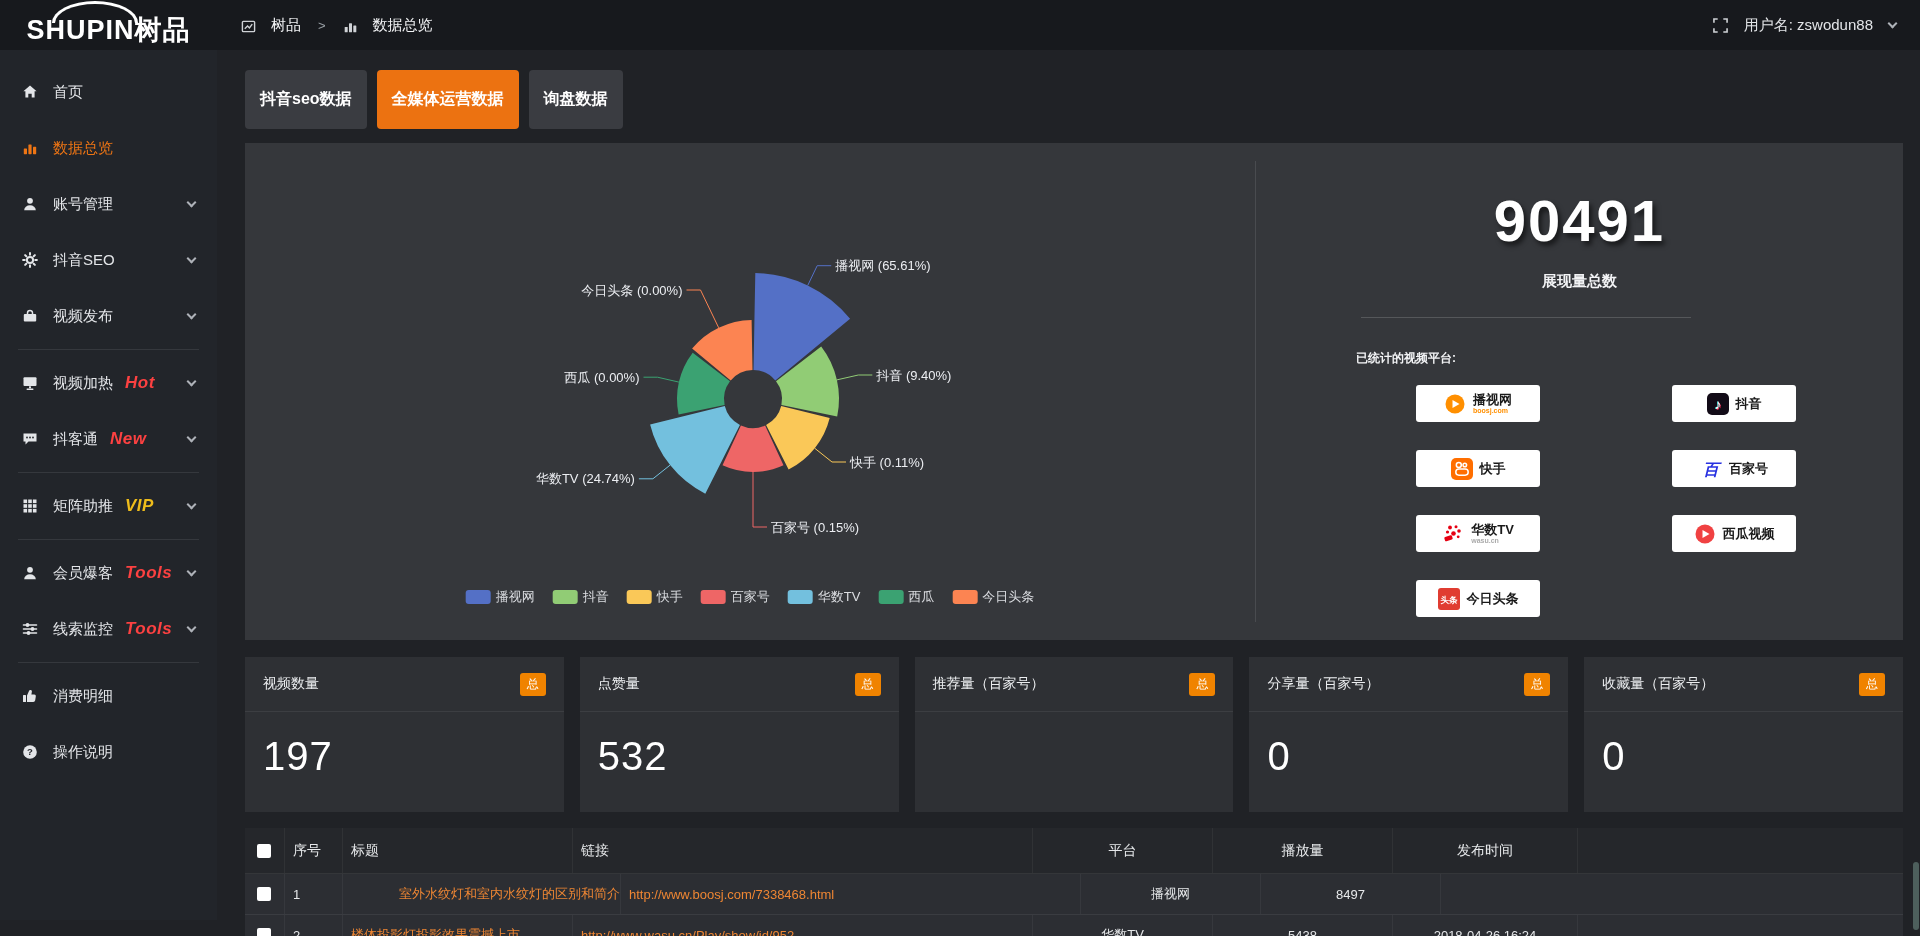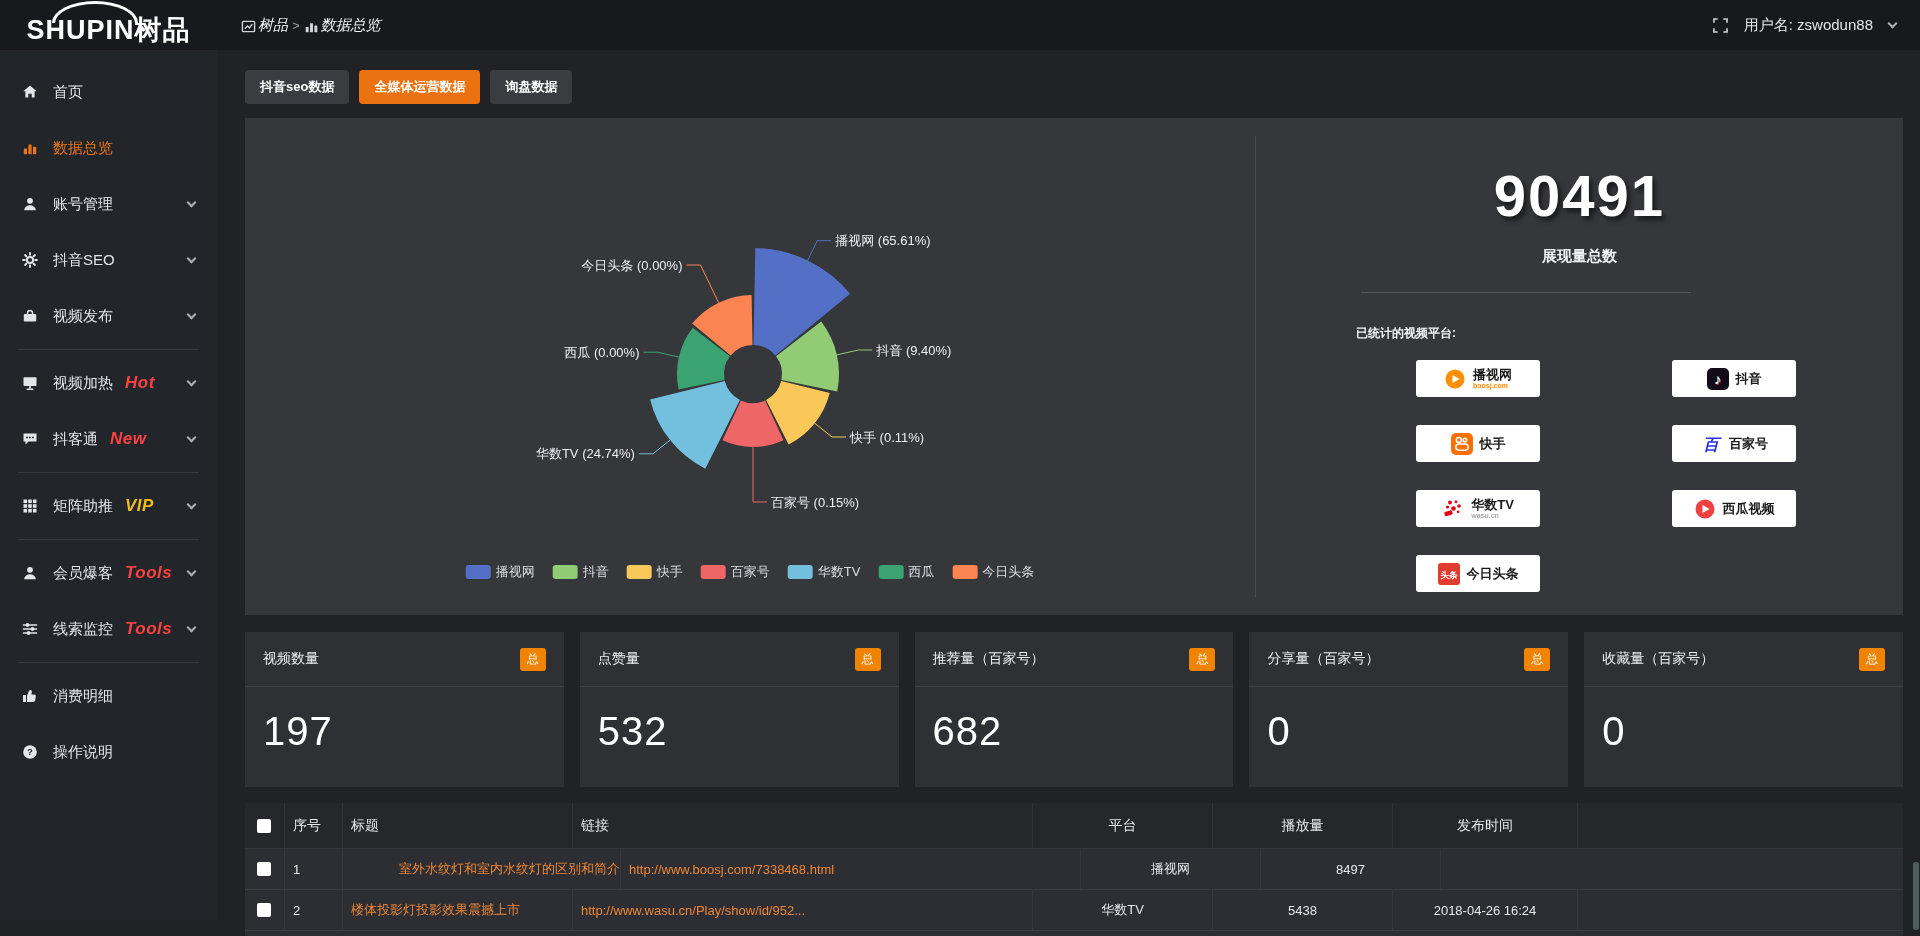--- a/index.html
+++ b/index.html
@@ -7,41 +7,41 @@
     font-family:"Liberation Sans","DejaVu Sans",sans-serif; color:#e8eaed; }
 
   
   .topbar { position:fixed; top:0; left:0; width:1920px; height:50px; background:#17191d;
     display:flex; align-items:center; z-index:20;text-align:center; }
   .logo { width:217px; height:50px; display:flex; align-items:center; justify-content:center;
     position:relative; cursor:pointer; }
   .logo-arc { position:absolute; top:1px; left:52px; width:86px; height:22px;
     border:3px solid #fff; border-bottom:none; border-radius:50% 50% 0 0 / 100% 100% 0 0; }
   .logo-text { font-size:27px; font-weight:900; letter-spacing:1px; color:#fff; margin-top:10px; }
-  .breadcrumb { display:flex; align-items:center; gap:2px; padding-left:24px; font-size:15px; color:#f2f3f5;font-style:italic; }
+  .breadcrumb { display:flex; align-items:center; gap:15px; padding-left:24px; font-size:15px; color:#f2f3f5; }
   .bc-ico { display:inline-flex; margin-top:2px; }
   .bc-sep { color:#9aa0a6; font-size:13px; margin:0 2px; }
   .tb-right { margin-left:auto; display:flex; align-items:center; gap:16px; padding-right:24px; font-size:15px; color:#e3e5e8; }
   .chev { width:7px; height:7px; border-right:2px solid #aeb2b8; border-bottom:2px solid #aeb2b8;
     transform:rotate(45deg); display:inline-block; margin-top:-3px; }
 
   
   .sidebar { position:fixed; top:50px; left:0; bottom:16px; width:217px; background:#22252a; padding-top:14px; z-index:10; }
   .menu-item { height:56px; display:flex; align-items:center; padding:0 22px; cursor:pointer;
     font-size:15px; color:#e3e5e8; }
   .menu-item.active { color:#ee7514; }
   .mi-icon { width:17px; height:17px; margin-right:14px; display:inline-flex; align-items:center; }
   .mi-badge { font-style:italic; font-weight:bold; font-size:17px; margin-left:12px; letter-spacing:.5px; }
   .mi-chev { margin-left:auto; }
   .menu-divider { height:1px; background:rgba(255,255,255,.09); margin:5px 18px; }
 
   
   .content { position:absolute; top:50px; left:217px; width:1703px; padding:20px 17px 0 28px; }
   .tabs { display:flex; gap:10px; margin-bottom:14px; }
-  .tab { background:#3a3c41; color:#fff; font-size:13px; font-weight:bold; padding:8px 15px;
+  .tab { background:#3a3c41; color:#fff; font-size:16px; font-weight:bold; padding:19px 15px;
     border-radius:4px; cursor:pointer; }
   .tab.active { background:#ec7211; }
 
   
   .chart-panel { background:#35373b; height:497px; display:flex; margin-bottom:17px; }
   .chart-left { width:1010px; position:relative; flex:none; }
   .legend { position:absolute; left:50%; transform:translateX(-50%); bottom:34px;
     display:flex; gap:18px; align-items:center; white-space:nowrap; }
   .lg-item { display:flex; align-items:center; gap:5px; cursor:pointer; }
   .lg-swatch { width:25px; height:14px; border-radius:3px; }
@@ -453,21 +453,20 @@
           <span class="card-title">点赞量</span>
           <span class="card-badge">总</span>
         </div>
         <div class="card-value">532</div>
       </div>
       <div class="card">
         <div class="card-head">
           <span class="card-title">推荐量（百家号）</span>
           <span class="card-badge">总</span>
         </div>
-        <div class="card-value">682</div>
       </div>
       <div class="card">
         <div class="card-head">
           <span class="card-title">分享量（百家号）</span>
           <span class="card-badge">总</span>
         </div>
         <div class="card-value">0</div>
       </div>
       <div class="card">
         <div class="card-head">

